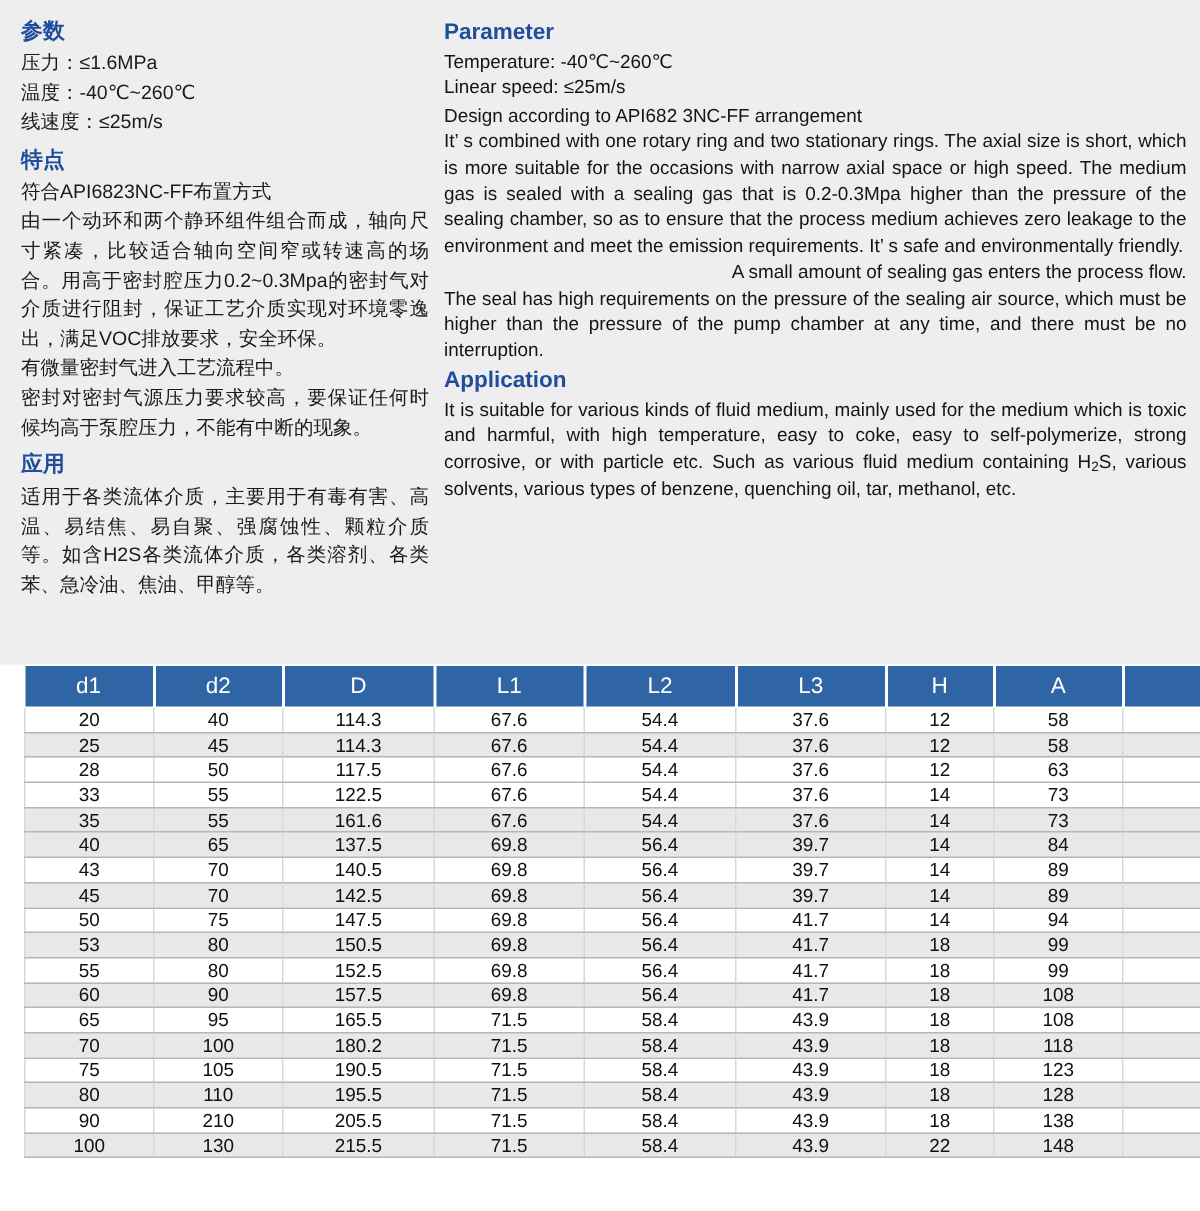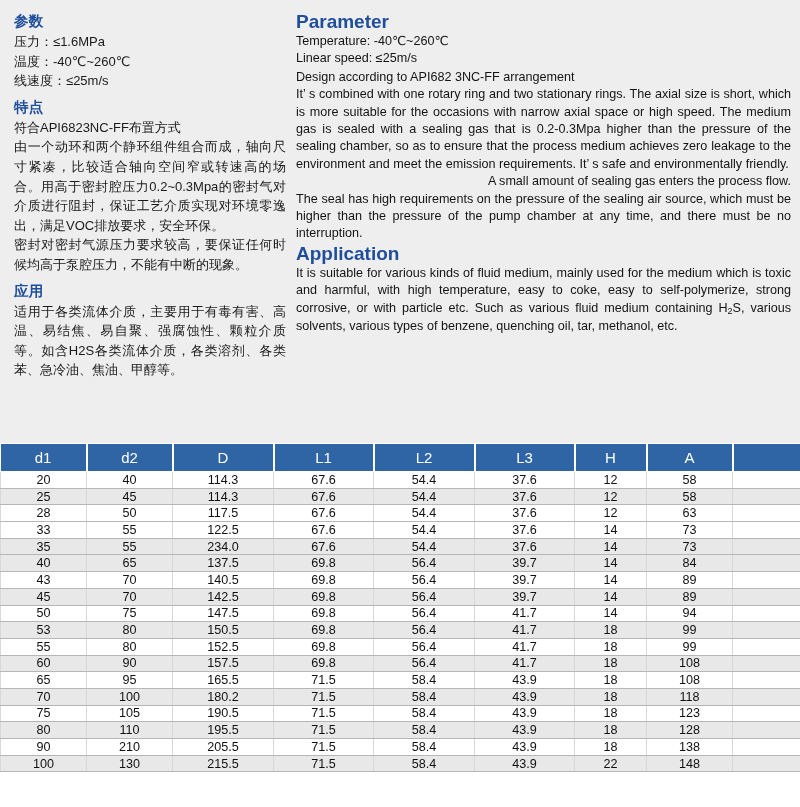--- a/index.html
+++ b/index.html
@@ -44,21 +44,21 @@
     color: #1f4e9c;
     font-weight: bold;
     font-size: 14.5px;
     line-height: 19px;
     margin: 0 0 1px 0;
     letter-spacing: 0.2px;
   }
   .sec-head-en {
     color: #1f4e9c;
     font-weight: bold;
-    font-size: 19px;
+    font-size: 15px;
     line-height: 20px;
     margin: 0 0 1px 0;
   }
   .line-cn {
     color: #1a1a1a;
     font-size: 13px;
     line-height: 19.6px;
     margin: 0;
     white-space: nowrap;
   }
@@ -90,20 +90,21 @@
   .gap-cn { height: 7px; }
   .gap-en { height: 1px; }
   sub { font-size: 0.72em; vertical-align: baseline; position: relative; top: 2px; }
 
   
   .table-wrap {
     position: absolute;
     left: 0;
     top: 443px;
     width: 691px;
+    padding-left: 16px;
   }
   table.spec {
     border-collapse: collapse;
     width: 800px;
     table-layout: fixed;
   }
   table.spec th {
     background: #2f65a4;
     color: #ffffff;
     font-size: 15px;
@@ -147,20 +148,21 @@
         <p class="line-cn">温度：-40℃~260℃</p>
         <p class="line-cn">线速度：≤25m/s</p>
       </div>
 
       <div class="gap-cn"></div>
 
       <div>
         <p class="sec-head-cn">特点</p>
         <p class="line-cn">符合API6823NC-FF布置方式</p>
         <p class="para-cn">由一个动环和两个静环组件组合而成，轴向尺寸紧凑，比较适合轴向空间窄或转速高的场合。用高于密封腔压力0.2~0.3Mpa的密封气对介质进行阻封，保证工艺介质实现对环境零逸出，满足VOC排放要求，安全环保。</p>
+        <p class="para-cn">有微量密封气进入工艺流程中。</p>
         <p class="para-cn">密封对密封气源压力要求较高，要保证任何时候均高于泵腔压力，不能有中断的现象。</p>
       </div>
 
       <div class="gap-cn"></div>
 
       <div>
         <p class="sec-head-cn">应用</p>
         <p class="para-cn">适用于各类流体介质，主要用于有毒有害、高温、易结焦、易自聚、强腐蚀性、颗粒介质等。如含H2S各类流体介质，各类溶剂、各类苯、急冷油、焦油、甲醇等。</p>
       </div>
     </div>
@@ -258,21 +260,21 @@
             <td>67.6</td>
             <td>54.4</td>
             <td>37.6</td>
             <td>14</td>
             <td>73</td>
             <td class="blank"></td>
           </tr>
           <tr class="even">
             <td>35</td>
             <td>55</td>
-            <td>234.0</td>
+            <td>161.6</td>
             <td>67.6</td>
             <td>54.4</td>
             <td>37.6</td>
             <td>14</td>
             <td>73</td>
             <td class="blank"></td>
           </tr>
           <tr class="even">
             <td>40</td>
             <td>65</td>

